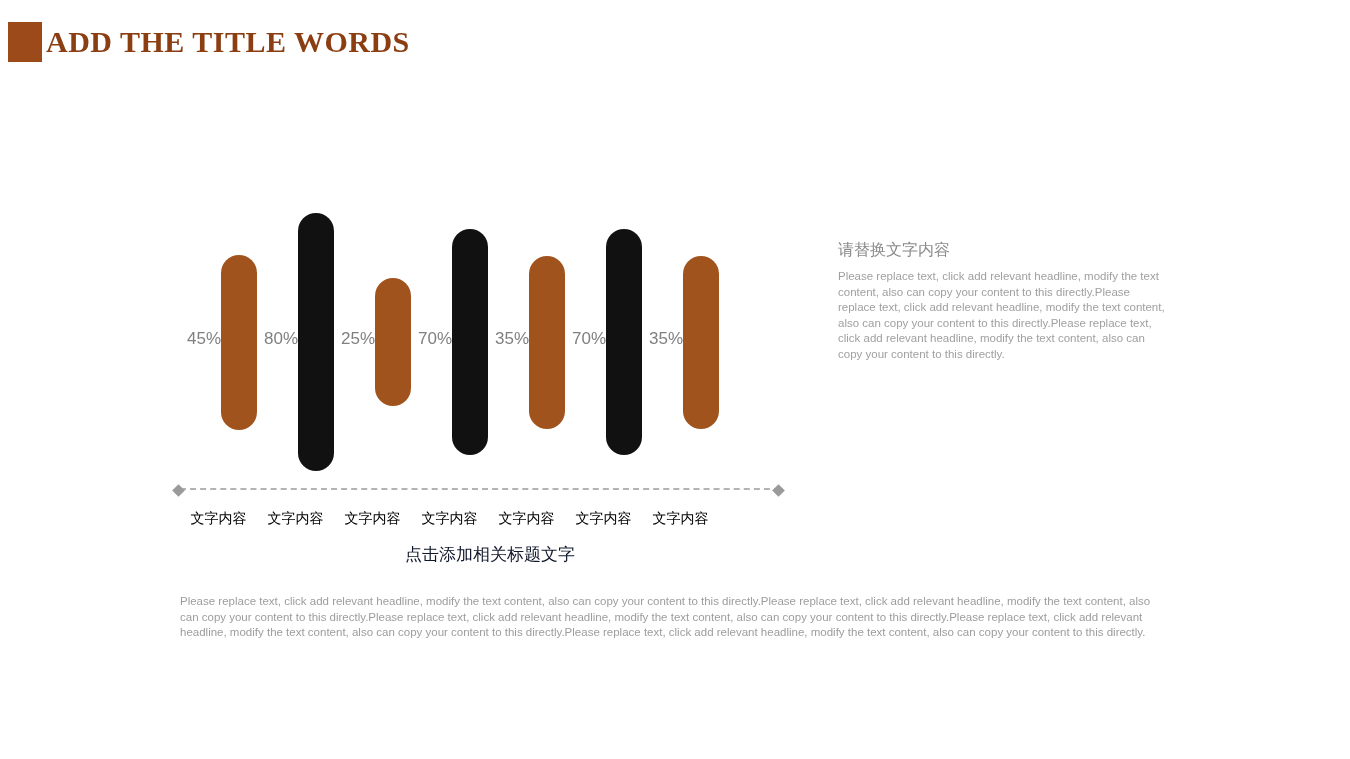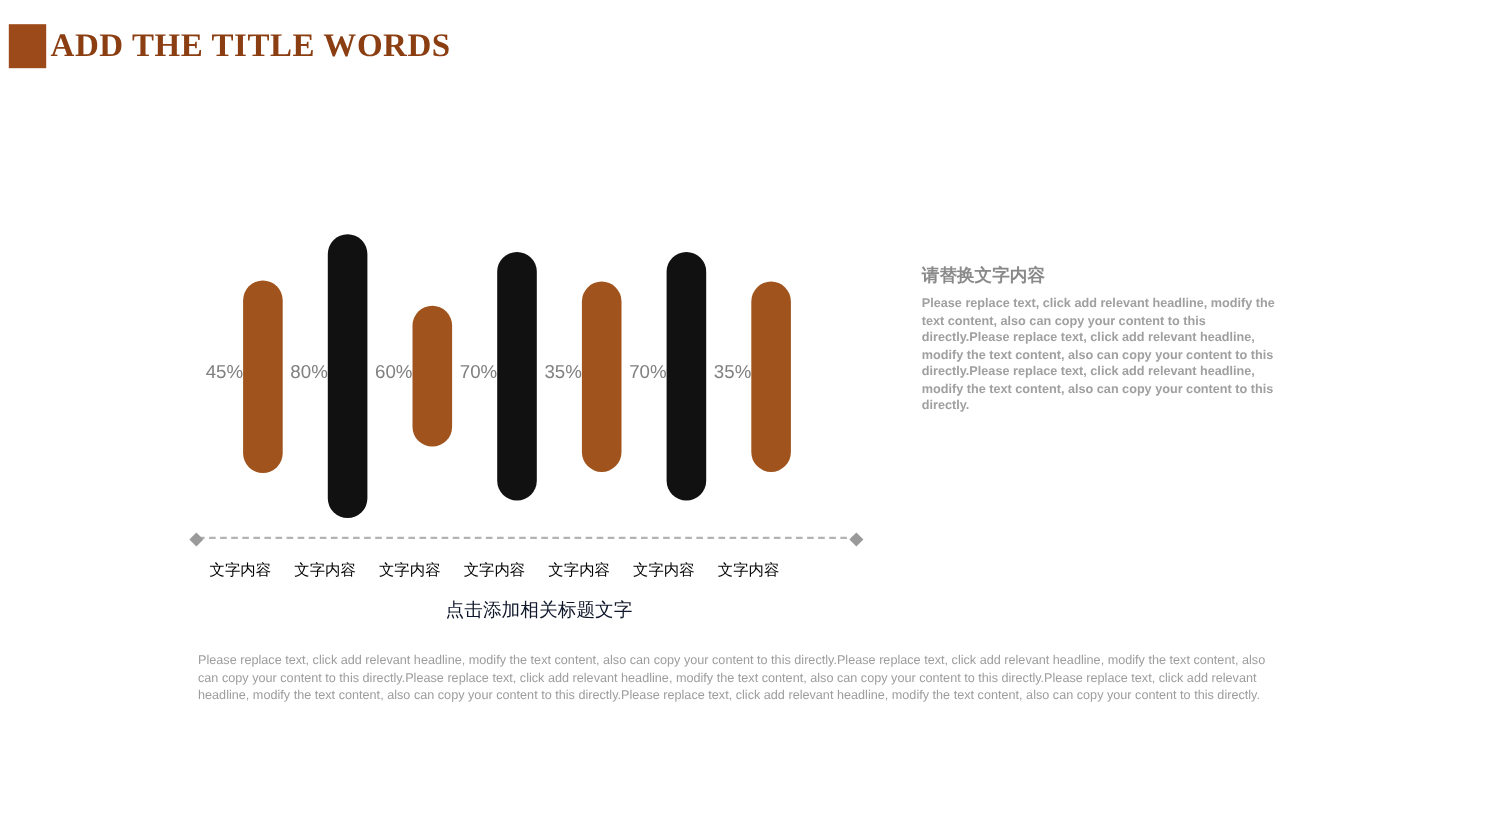--- a/index.html
+++ b/index.html
@@ -113,21 +113,20 @@
     font-size: 17px;
     color: #0f172a;
   }
 
   
   .side-panel {
     position: absolute;
     left: 838px;
     top: 240px;
     width: 332px;
-    font-weight: bold;
   }
   .side-title {
     font-size: 16px;
     color: #8a8a8a;
     margin-bottom: 8px;
   }
   .side-body {
     font-size: 11.5px;
     line-height: 15.5px;
     color: #a0a0a0;
@@ -158,21 +157,21 @@
   <div class="bars">
     <div class="bar-col">
       <div class="bar-value">45%</div>
       <div class="bar-shape" style="height:175px;background:#a0531c;"></div>
     </div>
     <div class="bar-col">
       <div class="bar-value">80%</div>
       <div class="bar-shape" style="height:258px;background:#111111;"></div>
     </div>
     <div class="bar-col">
-      <div class="bar-value">60%</div>
+      <div class="bar-value">25%</div>
       <div class="bar-shape" style="height:128px;background:#a0531c;"></div>
     </div>
     <div class="bar-col">
       <div class="bar-value">70%</div>
       <div class="bar-shape" style="height:226px;background:#111111;"></div>
     </div>
     <div class="bar-col">
       <div class="bar-value">35%</div>
       <div class="bar-shape" style="height:173px;background:#a0531c;"></div>
     </div>

